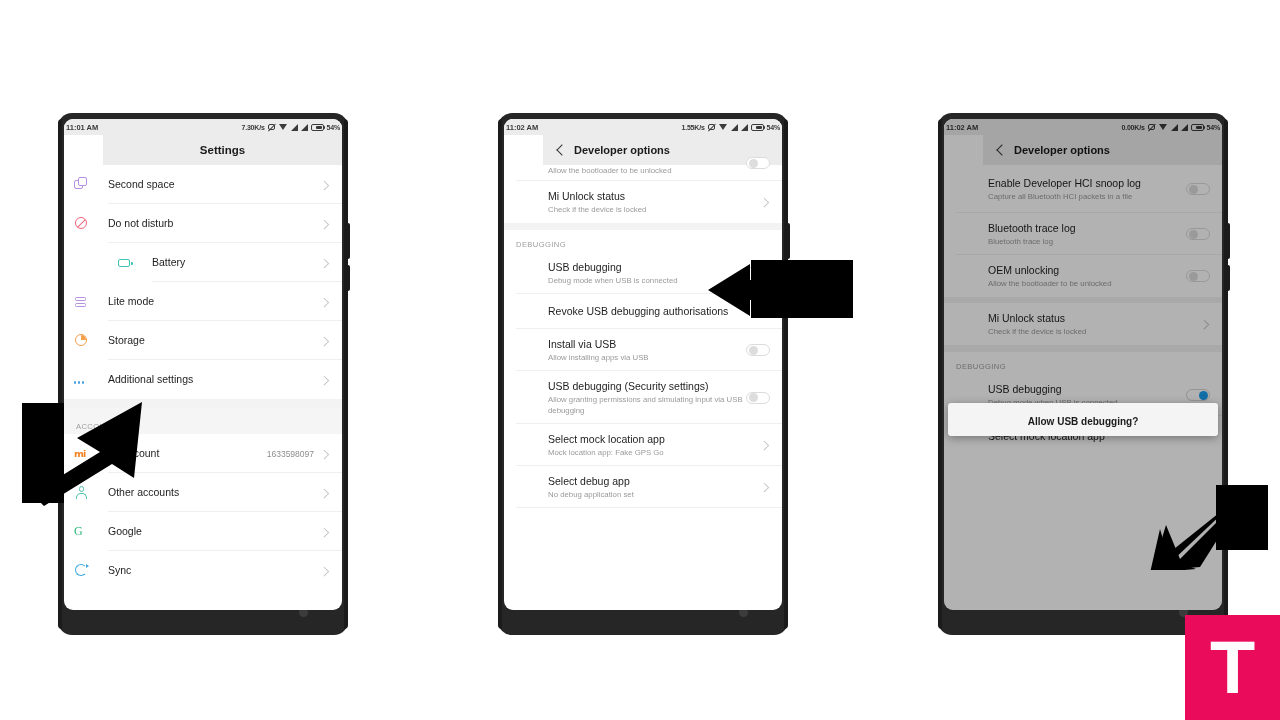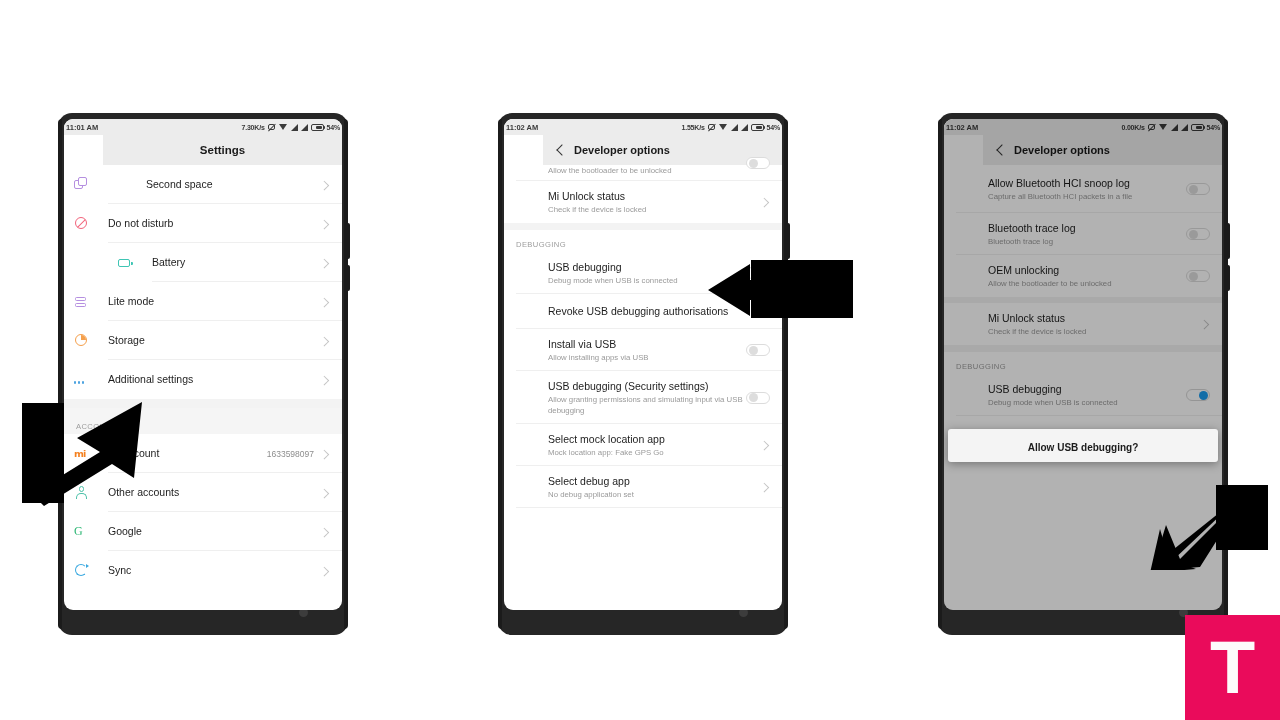--- a/index.html
+++ b/index.html
@@ -132,21 +132,21 @@
   .gico-mi{font-size:9.5px;color:#f48120;font-weight:bold;letter-spacing:-1px;line-height:15px;font-family:"DejaVu Sans",sans-serif;}
   .gico-person:before{content:"";position:absolute;left:4.5px;top:1px;width:5.5px;height:5.5px;border:1.3px solid #4cc0a8;border-radius:50%;box-sizing:border-box;}
   .gico-person:after{content:"";position:absolute;left:2px;top:8px;width:10.5px;height:6px;border:1.3px solid #4cc0a8;border-radius:5px 5px 0 0;border-bottom:none;box-sizing:border-box;}
   .gico-google{font-size:12px;color:#2bb673;font-weight:normal;line-height:15px;font-family:"Liberation Serif",serif;}
   .gico-sync:before{content:"";position:absolute;left:1px;top:1px;width:12px;height:12px;border:1.3px solid #3ba9e0;border-radius:50%;border-right-color:transparent;box-sizing:border-box;}
   .gico-sync:after{content:"";position:absolute;right:0.5px;top:0.5px;width:0;height:0;border-left:3px solid #3ba9e0;border-top:2.5px solid transparent;border-bottom:2.5px solid transparent;}
 
   
   .dim{position:absolute;inset:0;background:rgba(0,0,0,0.30);}
   .dialog{
-    position:absolute;left:4px;right:4px;top:310px;
+    position:absolute;left:4px;right:4px;top:284px;
     background:#f4f4f4;border-radius:3px;
     box-shadow:0 2px 10px rgba(0,0,0,.35);
     overflow:hidden;
   }
   .dlg-title{
     text-align:center;font-size:10px;font-weight:bold;color:#1b1b1b;
     padding:13px 10px 9px;
   }
   .dlg-body{
     font-size:9px;line-height:13.5px;color:#3c3c3c;padding:0 26px 16px;
@@ -197,21 +197,21 @@
           <span class="ic ic-bat"></span>
           <span class="sb-text">54%</span>
         </div>
       </div>
 
       <div class="appbar centered">
         <div class="appbar-title">Settings</div>
       </div>
 
       <div class="list">
-        <div class="row" style="height:39px;gap:38px;">
+        <div class="row" style="height:39px;">
           <div class="row-ico">
               <span class="gico gico-secondspace"></span>
             </div>
           <div class="row-body">
               <div class="row-title">Second space</div>
             </div>
           <div class="chev"></div>
           <div class="divider"></div>
         </div>
         <div class="row" style="height:39px;">
@@ -462,21 +462,21 @@
 
       <div class="appbar">
         <div class="back-chevron"></div>
         <div class="appbar-title left">Developer options</div>
       </div>
 
       <div class="list">
         <div class="row" style="height:48px;">
           <div class="row-ico"></div>
           <div class="row-body">
-            <div class="row-title">Allow Bluetooth HCI snoop log</div>
+            <div class="row-title">Enable Developer HCI snoop log</div>
             <div class="row-sub">Capture all Bluetooth HCI packets in a file</div>
           </div>
           <div class="toggle">
               <span class="knob"></span>
             </div>
           <div class="divider" style="left:12px;"></div>
         </div>
         <div class="row" style="height:42px;">
           <div class="row-ico"></div>
           <div class="row-body">

